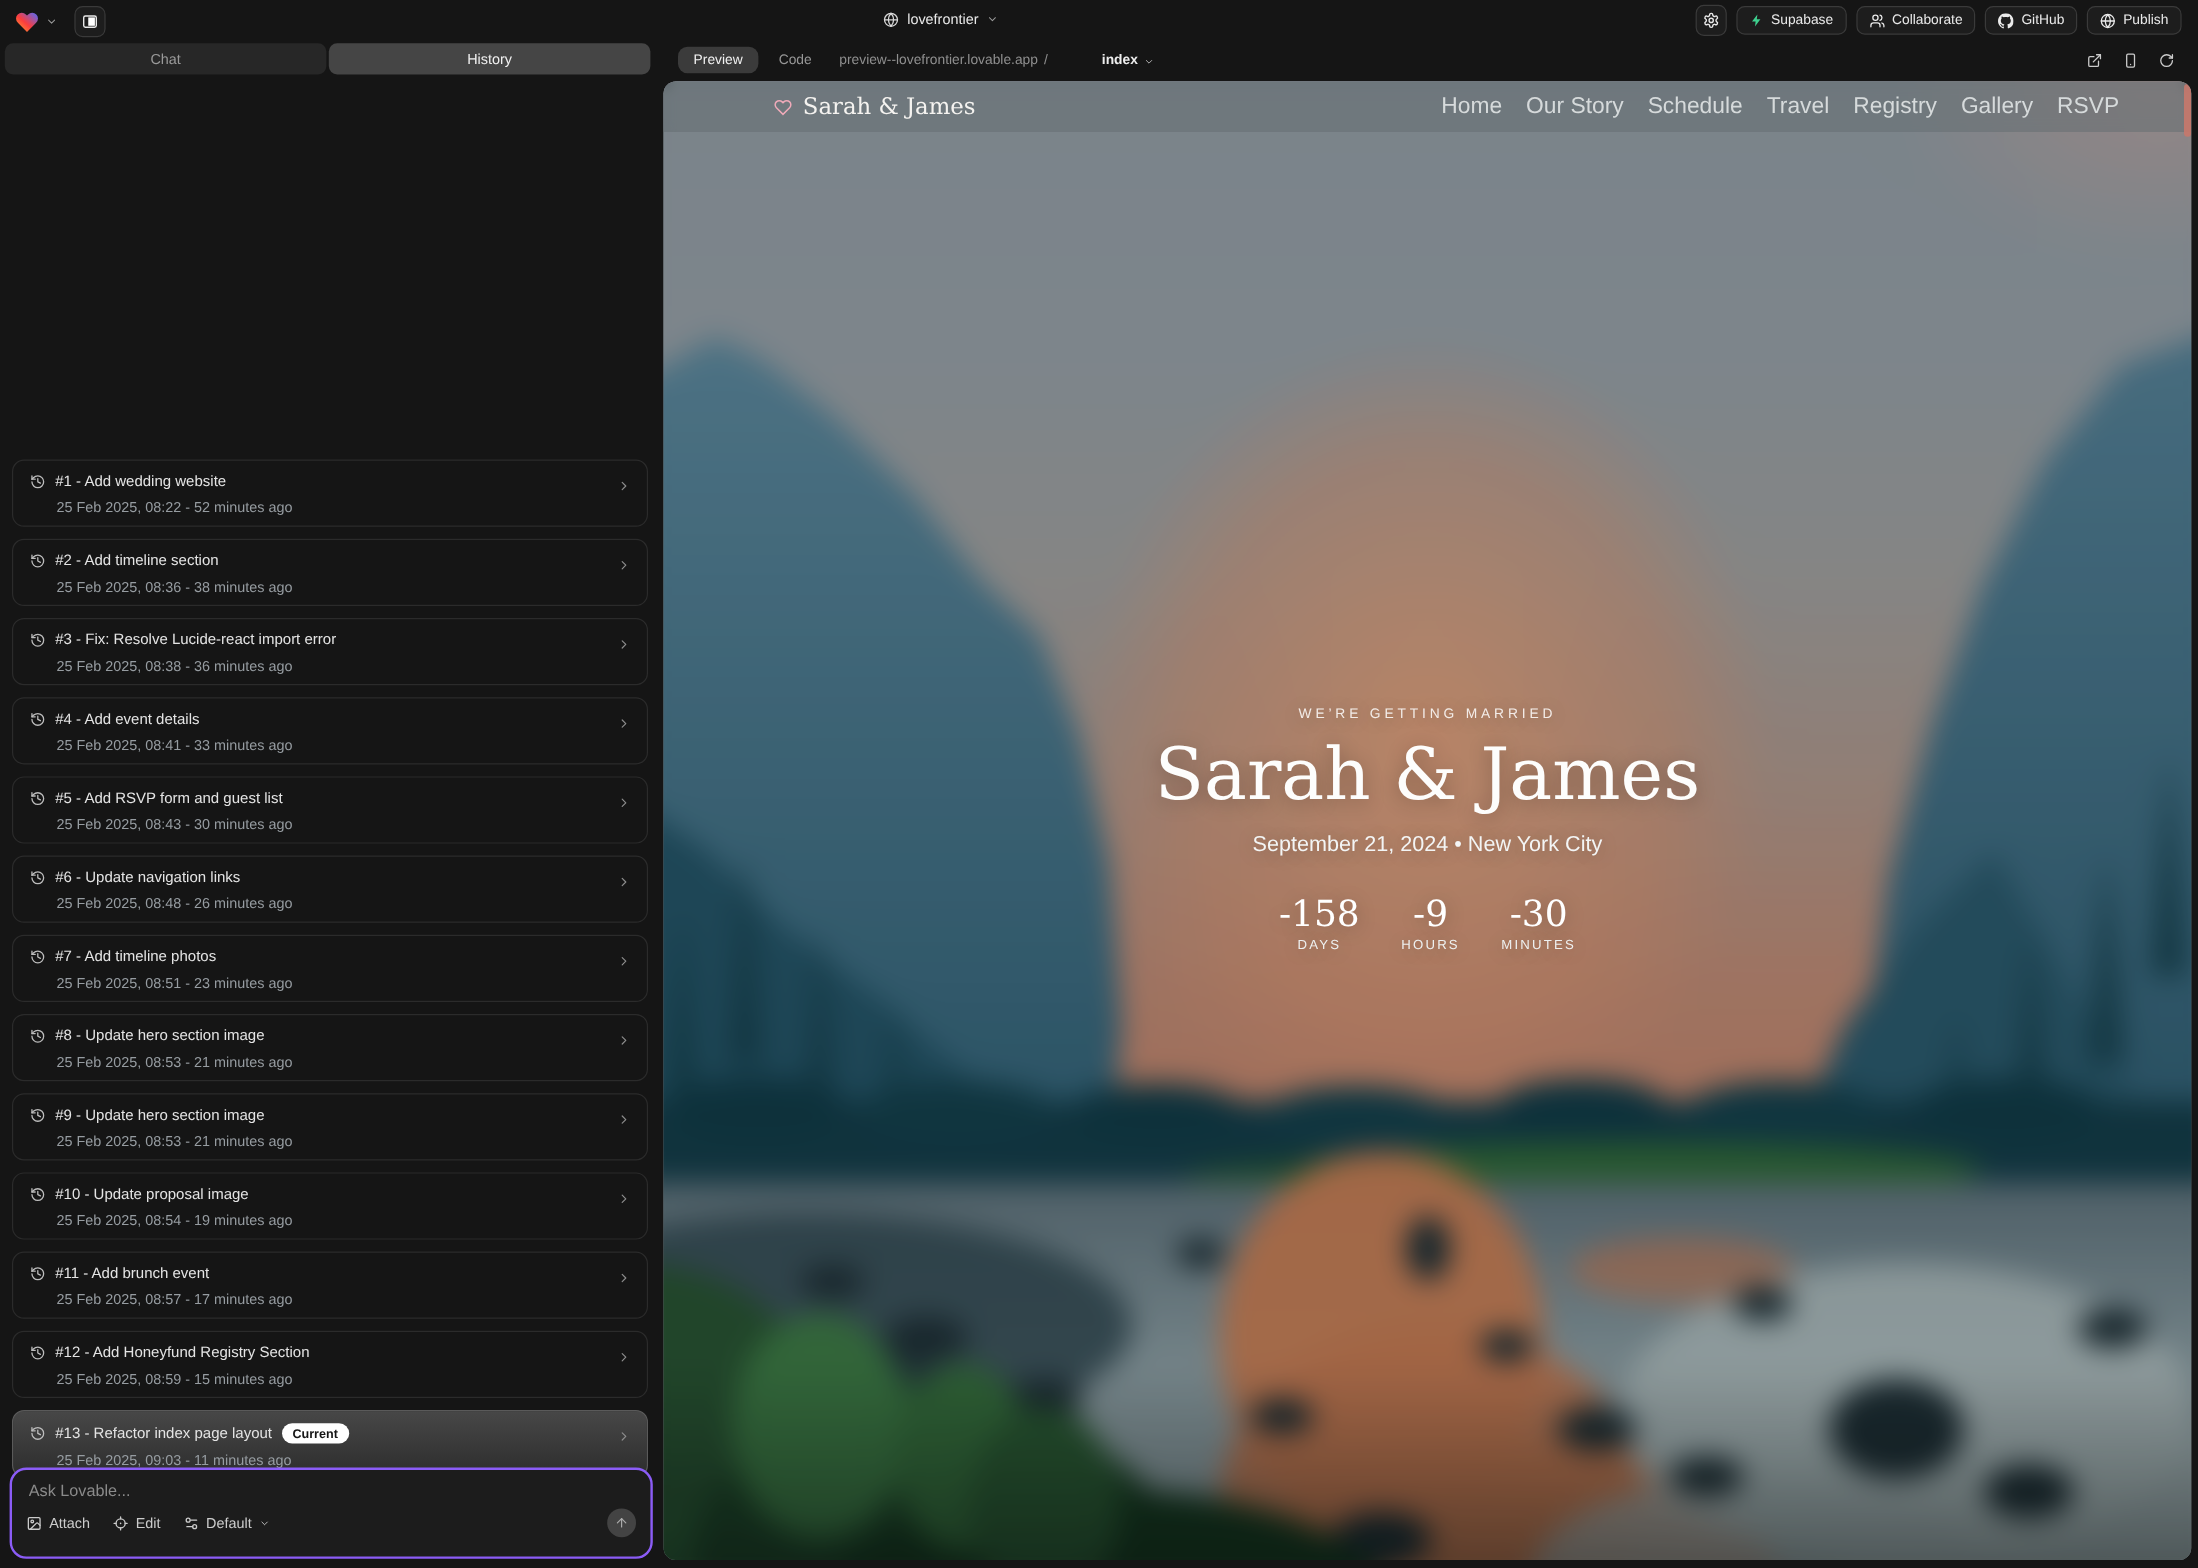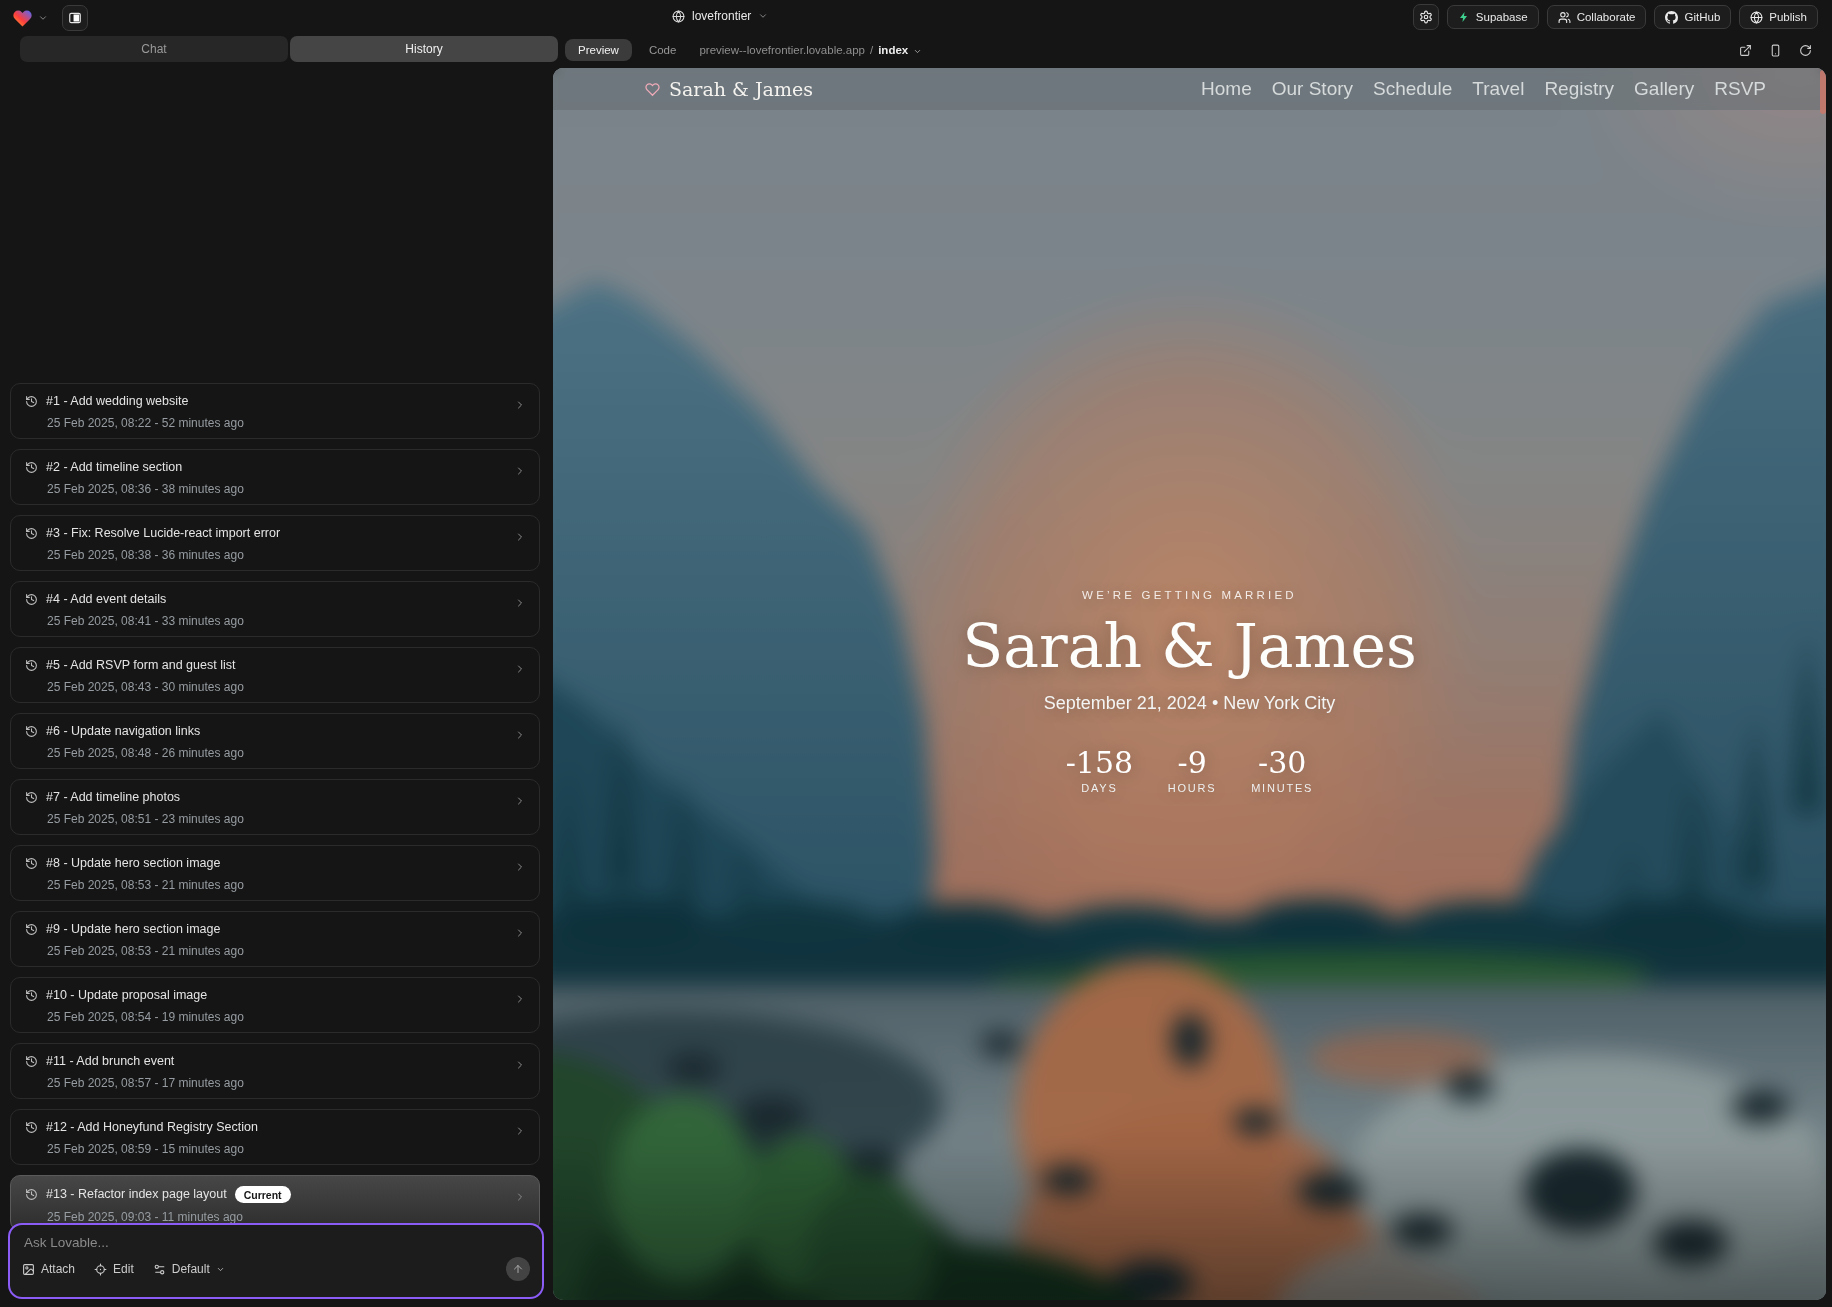--- a/index.html
+++ b/index.html
@@ -10,28 +10,28 @@
     -webkit-font-smoothing:antialiased;
   }
   svg{display:block;}
   .stroke-ic{fill:none;stroke:currentColor;stroke-width:2;stroke-linecap:round;stroke-linejoin:round;}
 
   
   .topbar{position:absolute;top:0;left:0;right:0;height:32px;}
   .brand{position:absolute;left:12px;top:5px;display:flex;align-items:center;gap:5px;}
   .icon-btn{display:flex;align-items:center;justify-content:center;width:24px;height:24px;
     border:1px solid #3a3a3a;border-radius:7px;background:#1d1d1d;color:#e8e8e8;cursor:pointer;}
-  .project{position:absolute;left:672px;top:0;height:32px;display:flex;align-items:center;gap:7px;
+  .project{position:absolute;left:736px;top:0;height:32px;display:flex;align-items:center;gap:7px;
     color:#e8e8e8;font-size:12px;cursor:pointer;}
   .tb-right{position:absolute;right:14px;top:4px;display:flex;gap:8px;align-items:center;}
   .pill-btn{height:24px;display:flex;align-items:center;gap:6px;padding:0 10px;box-sizing:border-box;
     border:1px solid #3a3a3a;border-radius:7px;background:#1d1d1d;color:#e9e9e9;font-size:11.5px;cursor:pointer;white-space:nowrap;}
 
   
-  .tabs{position:absolute;left:20px;top:36px;width:538px;height:26px;display:flex;gap:2px;}
+  .tabs{position:absolute;left:4px;top:36px;width:538px;height:26px;display:flex;gap:2px;}
   .tab{flex:1;display:flex;align-items:center;justify-content:center;font-size:12px;border-radius:7px;cursor:pointer;}
   .tab-chat{background:#272727;color:#9a9a9a;}
   .tab-history{background:#454545;color:#f0f0f0;}
 
   .history-list{position:absolute;left:10px;top:383px;width:530px;display:flex;flex-direction:column;gap:10px;}
   .h-item{height:56px;box-sizing:border-box;border:1px solid #2b2b2b;border-radius:10px;position:relative;
     padding:10px 40px 0 14px;background:transparent;cursor:pointer;}
   .h-item.selected{background:linear-gradient(180deg,#474747,#2d2d2d);border-color:#5a5a5a;}
   .h-title{font-size:12.5px;color:#e4e4e4;display:flex;align-items:center;gap:8px;line-height:15px;}
   .h-ic{color:#bdbdbd;flex:0 0 auto;}
@@ -47,21 +47,21 @@
   .comp-act{display:flex;align-items:center;gap:6px;cursor:pointer;}
   .submit{margin-left:auto;width:24px;height:24px;border-radius:50%;background:#434343;display:flex;align-items:center;
     justify-content:center;color:#ababab;cursor:pointer;}
 
   
   .ptoolbar{position:absolute;left:553px;right:0;top:32px;height:36px;display:flex;align-items:center;
     padding-left:12px;box-sizing:border-box;}
   .pv-pill{background:#3b3b3b;color:#f1f1f1;font-size:11.5px;padding:5px 13px;border-radius:8px;cursor:pointer;}
   .code-lbl{margin-left:17px;color:#979797;font-size:11.5px;cursor:pointer;}
   .url{margin-left:23px;font-size:11.5px;color:#8f8f8f;display:flex;gap:5px;align-items:flex-end;cursor:pointer;}
-  .url .page{color:#ededed;font-weight:700;}
+  .url .page{color:#ededed;font-weight:700;margin-left:40px;}
   .url .chev{color:#bdbdbd;}
   .pt-icons{margin-left:auto;display:flex;gap:17px;padding-right:20px;color:#cccccc;align-items:center;}
   .pt-icons > span{cursor:pointer;display:flex;}
 
   
   .site{position:absolute;left:553px;top:68px;width:1273px;height:1232px;border-radius:10px;overflow:hidden;background:#8a949b;}
   .bg{position:absolute;inset:-26px;filter:blur(12px);}
   .sky{position:absolute;inset:0;
     background:linear-gradient(180deg,#97a1a9 0%,#9aa3aa 20%,#a4a3a2 34%,#b49a8e 48%,#c38d77 60%,#c98469 72%,#b9886f 82%);}
   .tint-pink{position:absolute;inset:0;

